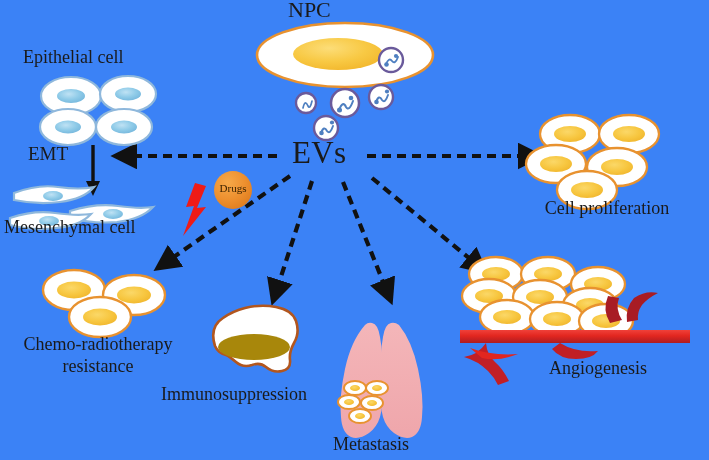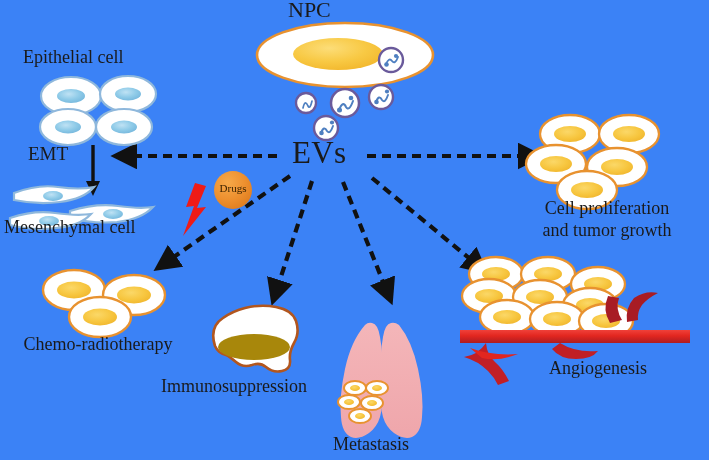--- a/index.html
+++ b/index.html
@@ -275,25 +275,25 @@
 
   <div class="lbl ctr" style="left:292px;top:136px;font-size:31px;letter-spacing:.3px;">EVs</div>
 
   <div class="lbl" style="left:23px;top:47px;font-size:18px;">Epithelial cell</div>
 
   <div class="lbl" style="left:28px;top:143px;font-size:19px;">EMT</div>
 
   <div class="lbl ctr" style="left:519px;top:198px;font-size:18px;width:176px;">Cell proliferation</div>
 
   <div class="lbl" style="left:4px;top:217px;font-size:18px;">Mesenchymal cell</div>
-  <div class="lbl ctr" style="left:519px;top:220px;font-size:18px;width:176px;">and tumor growth</div>
 
   <div class="lbl ctr" style="left:6px;top:334px;font-size:18px;width:184px;">Chemo-radiotherapy</div>
-
-  <div class="lbl" style="left:161px;top:376px;font-size:18px;">Immunosuppression</div>
+  <div class="lbl ctr" style="left:6px;top:356px;font-size:18px;width:184px;">resistance</div>
+
+  <div class="lbl" style="left:161px;top:384px;font-size:18px;">Immunosuppression</div>
 
   <div class="lbl" style="left:333px;top:434px;font-size:18px;">Metastasis</div>
 
   <div class="lbl" style="left:549px;top:358px;font-size:18px;">Angiogenesis</div>
 
   <div class="lbl ctr" style="left:212px;top:182px;font-size:11px;width:42px;color:#3a2200;">Drugs</div>
 
 </div>
 
 </body></html>

